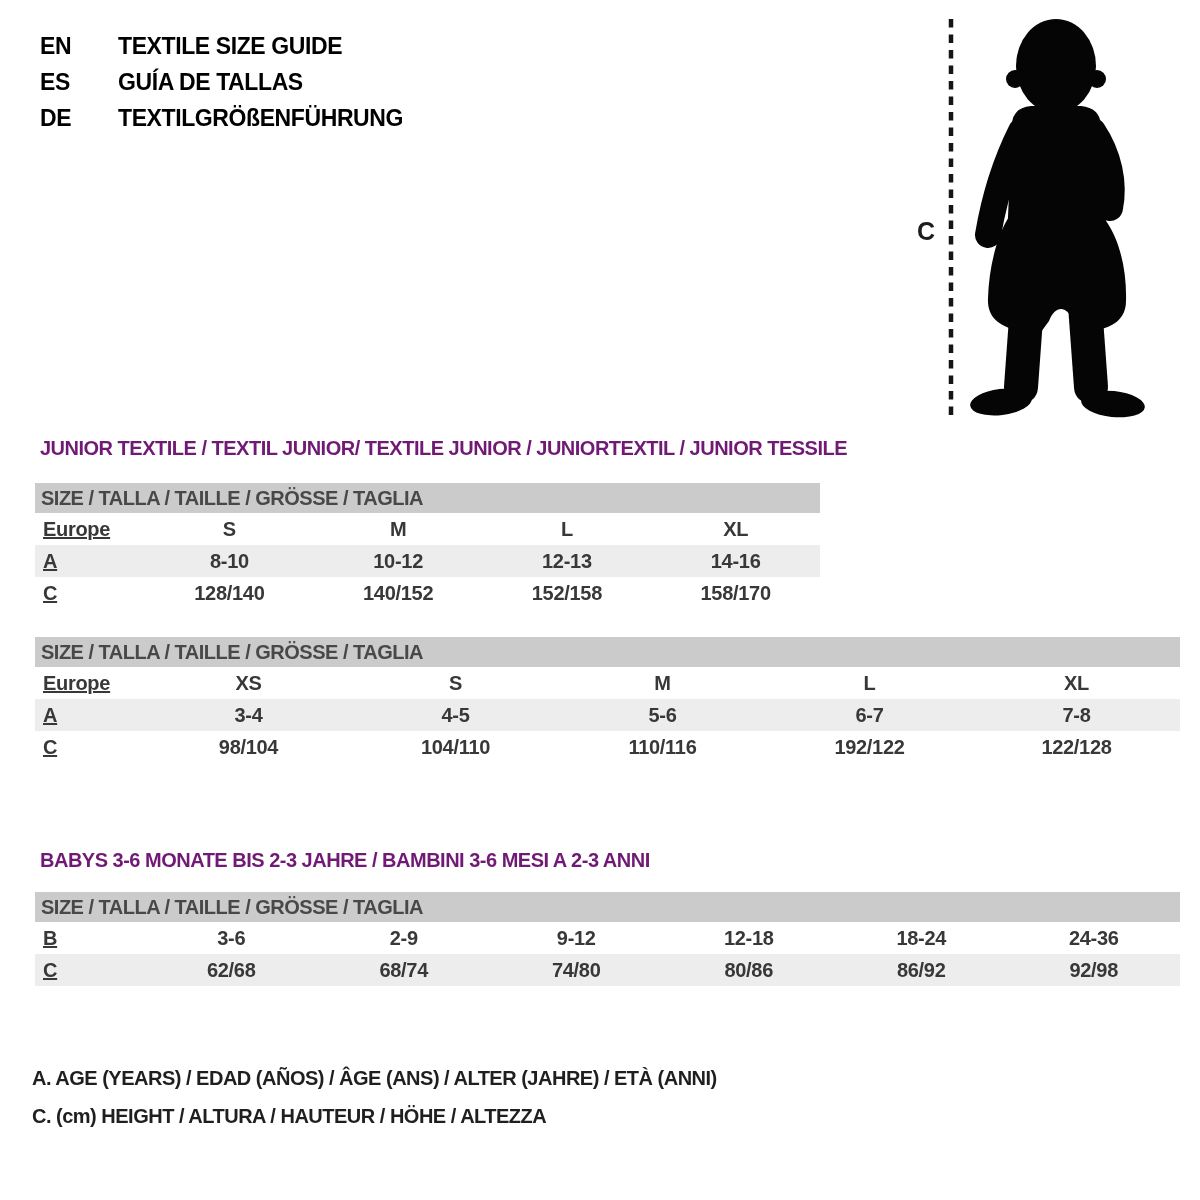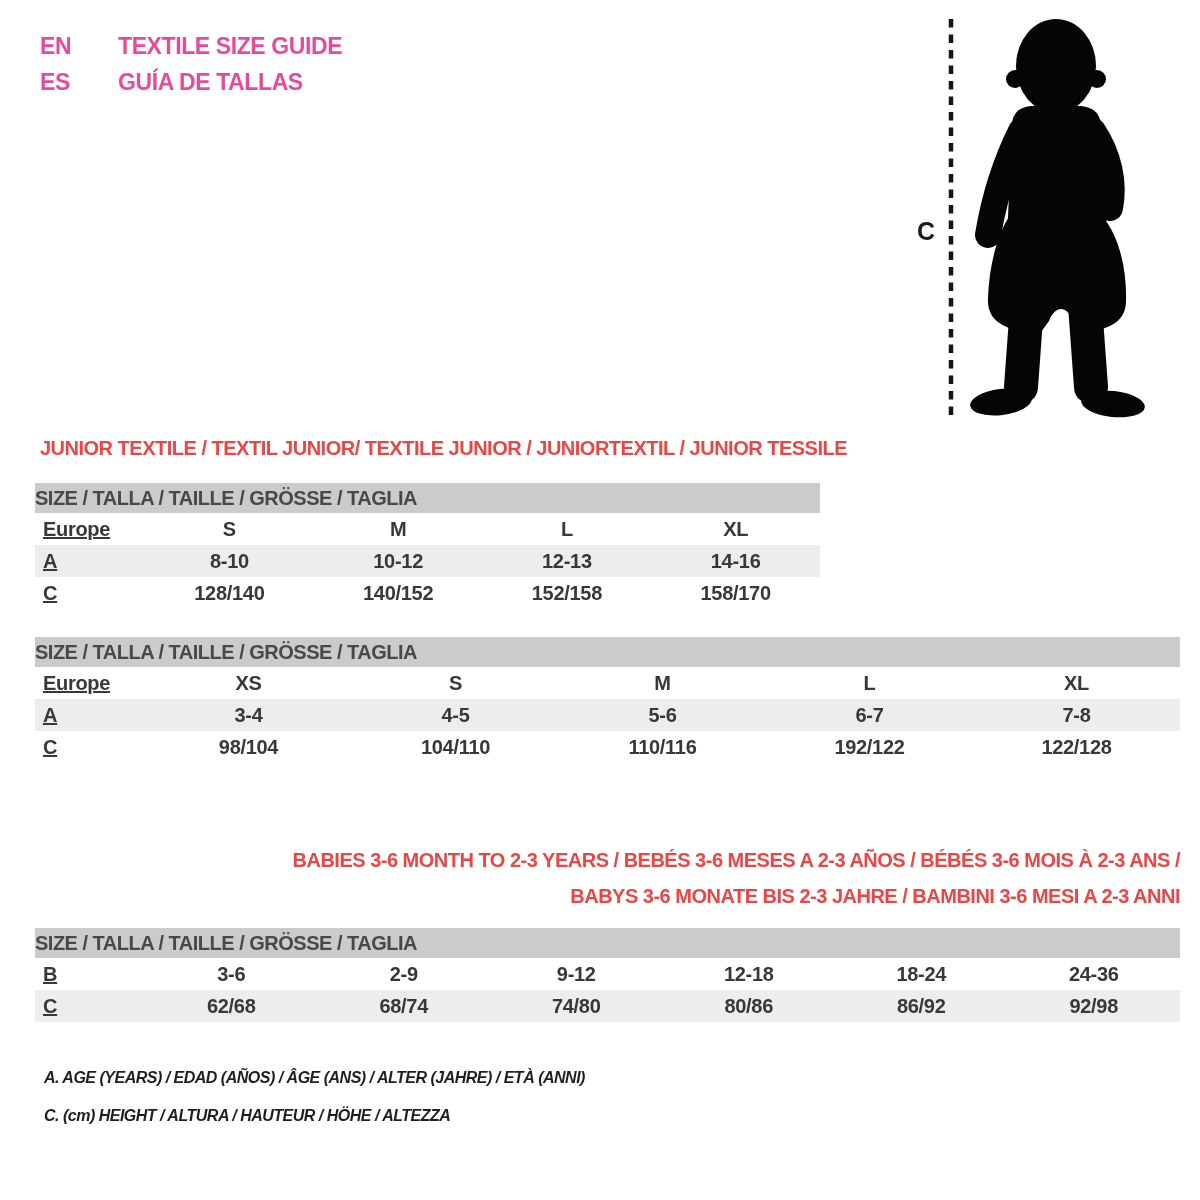--- a/index.html
+++ b/index.html
@@ -10,69 +10,73 @@
     height: 1200px;
     background: #fff;
     overflow: hidden;
     font-family: "Liberation Sans", sans-serif;
     font-weight: 700;
     color: #222;
   }
 
   
   .lang { position: absolute; top: 28px; left: 40px; }
-  .lang-row { display: flex; line-height: 36px; font-size: 23px; letter-spacing: -0.4px; color: #ec4899; white-space: nowrap; }
+  .lang-row { display: flex; line-height: 36px; font-size: 23px; letter-spacing: -0.4px; color: #000000; white-space: nowrap; }
   .lang-code { width: 78px; }
 
   
   .figure { position: absolute; top: 5px; left: 915px; width: 270px; height: 420px; }
   .figure svg { position: absolute; top: 0; left: 0; }
   .measure-label { position: absolute; left: 2px; top: 212px; font-size: 25px; color: #1c1c1c; }
 
   
   .section { position: absolute; left: 35px; }
   #sec-junior   { top: 430px; width: 785px; }
   #sec-children { top: 637px; width: 1145px; }
   #sec-babies   { top: 842px; width: 1145px; }
-  .sec-title { margin: 0 0 17px 5px; font-size: 20px; line-height: 36px; letter-spacing: -0.5px; white-space: nowrap; color: #ef4444; text-align: right; }
+  .sec-title { margin: 0 0 17px 5px; font-size: 20px; line-height: 36px; letter-spacing: -0.5px; white-space: nowrap; color: #701a75; }
   #sec-babies .sec-title { margin-bottom: 14px; }
   .title-part.sub { font-size: 13px; vertical-align: -4px; }
 
   .size-table { width: 100%; }
   .size-bar {
     height: 30px; background: var(--bar, #cbcbcb);
-    display: flex; align-items: center; padding-left: 0;
+    display: flex; align-items: center; padding-left: 6px;
     font-size: 20px; color: #484848; letter-spacing: -0.5px; white-space: nowrap;
   }
   .t-row {
     display: grid;
     grid-template-columns: 110px repeat(var(--cols, 4), 1fr);
     height: 32px; align-items: center;
     font-size: 20px; color: #383838; letter-spacing: -0.3px;
   }
   .t-row.shaded { background: var(--stripe, #ededed); }
   .cell.label { padding-left: 8px; text-decoration: underline; }
   .cell.val { text-align: center; }
 
   
-  .legend { position: absolute; top: 1059px; left: 44px; font-size: 16px; line-height: 38px; letter-spacing: -0.5px; color: #1f1f1f; white-space: nowrap; font-style: italic; }
+  .legend { position: absolute; top: 1059px; left: 32px; font-size: 20px; line-height: 38px; letter-spacing: -0.5px; color: #1f1f1f; white-space: nowrap; }
 </style>
 </head>
 <body>
 
 <div class="page" style="--bar: #cbcbcb; --stripe: #ededed;">
 
   <div class="lang">
       <div class="lang-row">
         <span class="lang-code">EN</span>
         <span class="lang-label">TEXTILE SIZE GUIDE</span>
       </div>
       <div class="lang-row">
         <span class="lang-code">ES</span>
         <span class="lang-label">GUÍA DE TALLAS</span>
+      </div>
+      <div class="lang-row">
+        <span class="lang-code">DE</span>
+        <span class="lang-label">TEXTILGRÖßENFÜHRUNG</span>
       </div>
     </div>
 
   <div class="figure">
     <svg width="270" height="420" viewBox="0 0 270 420">
 
       <line x1="36" y1="14" x2="36" y2="412" stroke="#151515" stroke-width="4.5" stroke-dasharray="8.5 7"></line>
 
       <g fill="#050505" stroke="none">
         <ellipse cx="141" cy="61" rx="40" ry="47"></ellipse>
@@ -150,21 +154,20 @@
           <span class="cell val">104/110</span>
           <span class="cell val">110/116</span>
           <span class="cell val">192/122</span>
           <span class="cell val">122/128</span>
         </div>
       </div>
   </div>
 
   <div class="section" id="sec-babies">
     <div class="sec-title">
-        <div class="title-line"><span class="title-part">BABIES 3-6 MONTH TO 2-3 YEARS / BEBÉS 3-6 MESES A 2-3 AÑOS / BÉBÉS 3-6 MOIS À 2-3 ANS /</span></div>
         <div class="title-line"><span class="title-part">BABYS 3-6 MONATE BIS 2-3 JAHRE / BAMBINI 3-6 MESI A 2-3 ANNI</span></div>
       </div>
     <div class="size-table" style="--cols: 6;">
         <div class="size-bar">
           <span class="size-bar-text">SIZE / TALLA / TAILLE / GRÖSSE / TAGLIA</span>
         </div>
         <div class="t-row">
           <span class="cell label">B</span>
           <span class="cell val">3-6</span>
           <span class="cell val">2-9</span>

